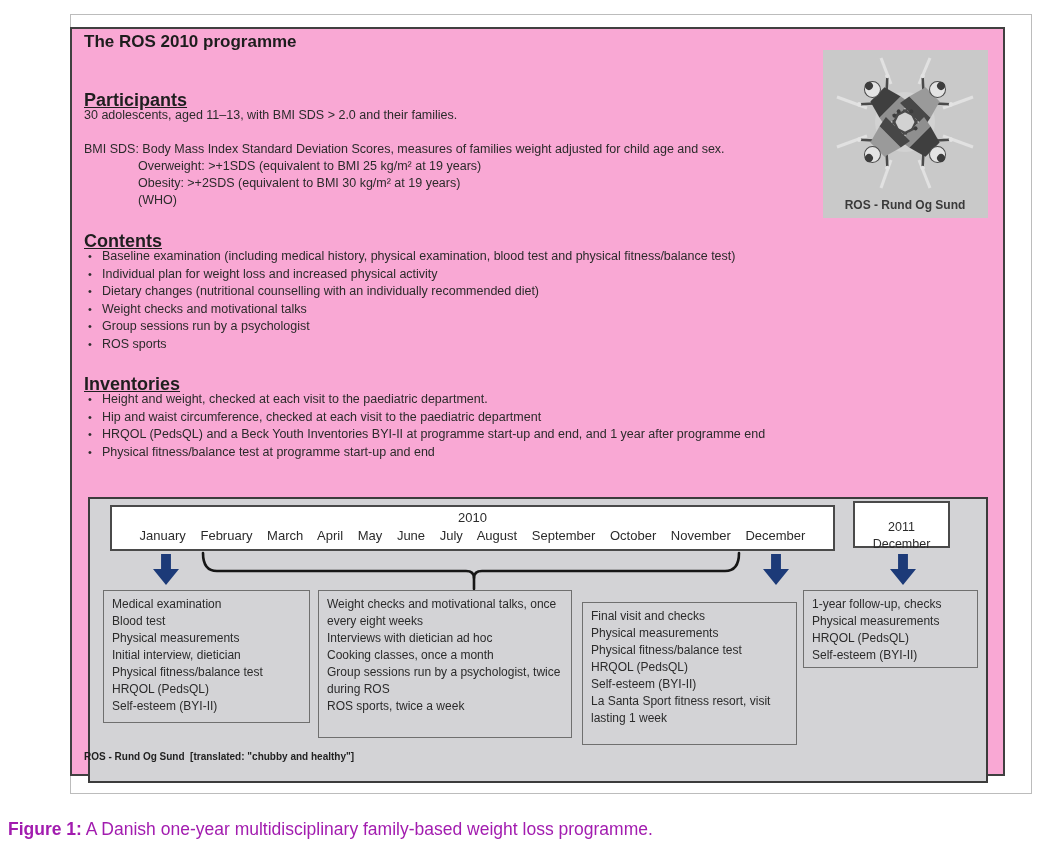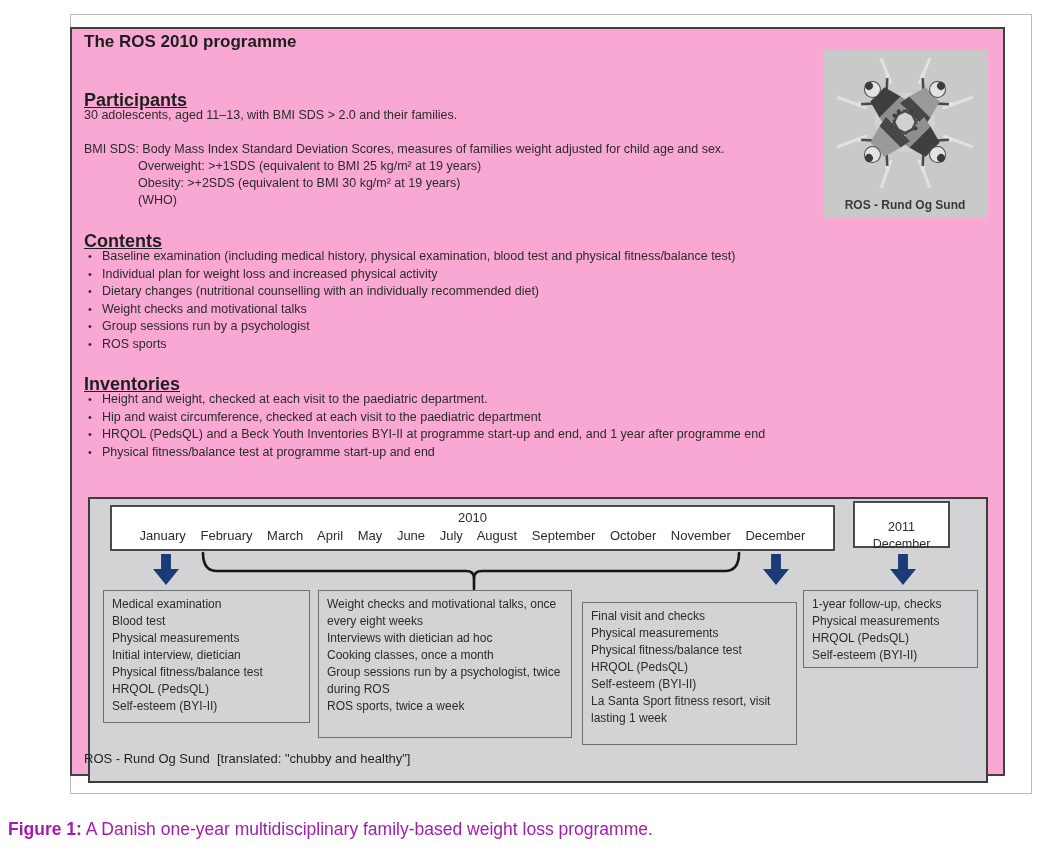--- a/index.html
+++ b/index.html
@@ -49,21 +49,21 @@
   .arrow-1{left:63px;} .arrow-2{left:673px;} .arrow-3{left:800px;}
   .brace{position:absolute;left:111px;top:52px;}
 
   .abox{position:absolute;background:#d3d3d6;border:1.5px solid #6f6f6f;box-sizing:border-box;
         padding:5px 8px;font-size:12px;line-height:17px;color:#2b2b2b;white-space:pre-line;}
   .abox-1{left:13px;top:91px;width:207px;height:133px;}
   .abox-2{left:228px;top:91px;width:254px;height:148px;}
   .abox-3{left:492px;top:91px;width:215px;height:143px;margin-top:12px;}
   .abox-4{left:713px;top:91px;width:175px;height:78px;}
 
-  .footnote{left:12px;top:722px;font-size:13px;font-weight:normal;color:#1f1f1f;white-space:pre;}
+  .footnote{left:12px;top:722px;font-size:10px;font-weight:bold;color:#1f1f1f;white-space:pre;}
 
   
   .logo{position:absolute;left:823px;top:50px;width:165px;height:168px;}
 
   
   .caption{position:absolute;left:8px;top:801px;font-size:17.5px;color:#a21caf;
            font-family:"Liberation Sans",sans-serif;}
   .caption b{font-weight:bold;}
 </style>
 </head>

